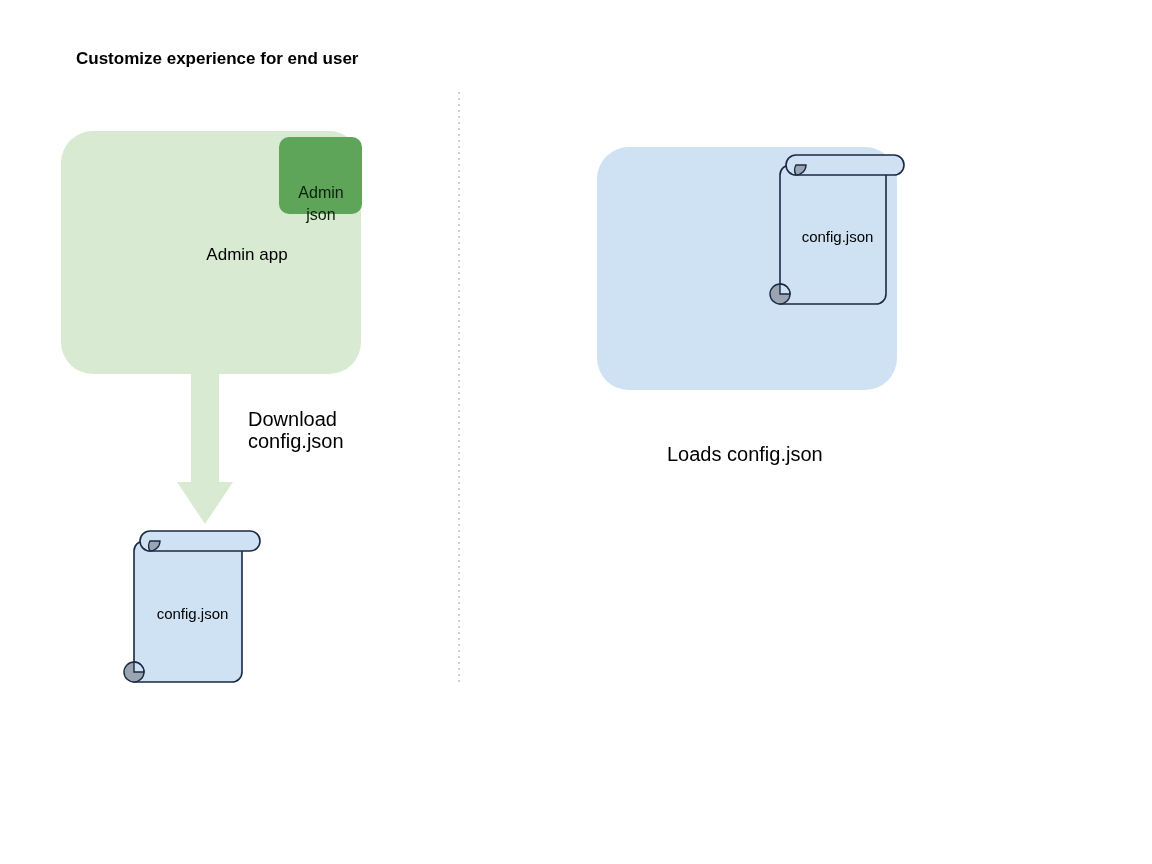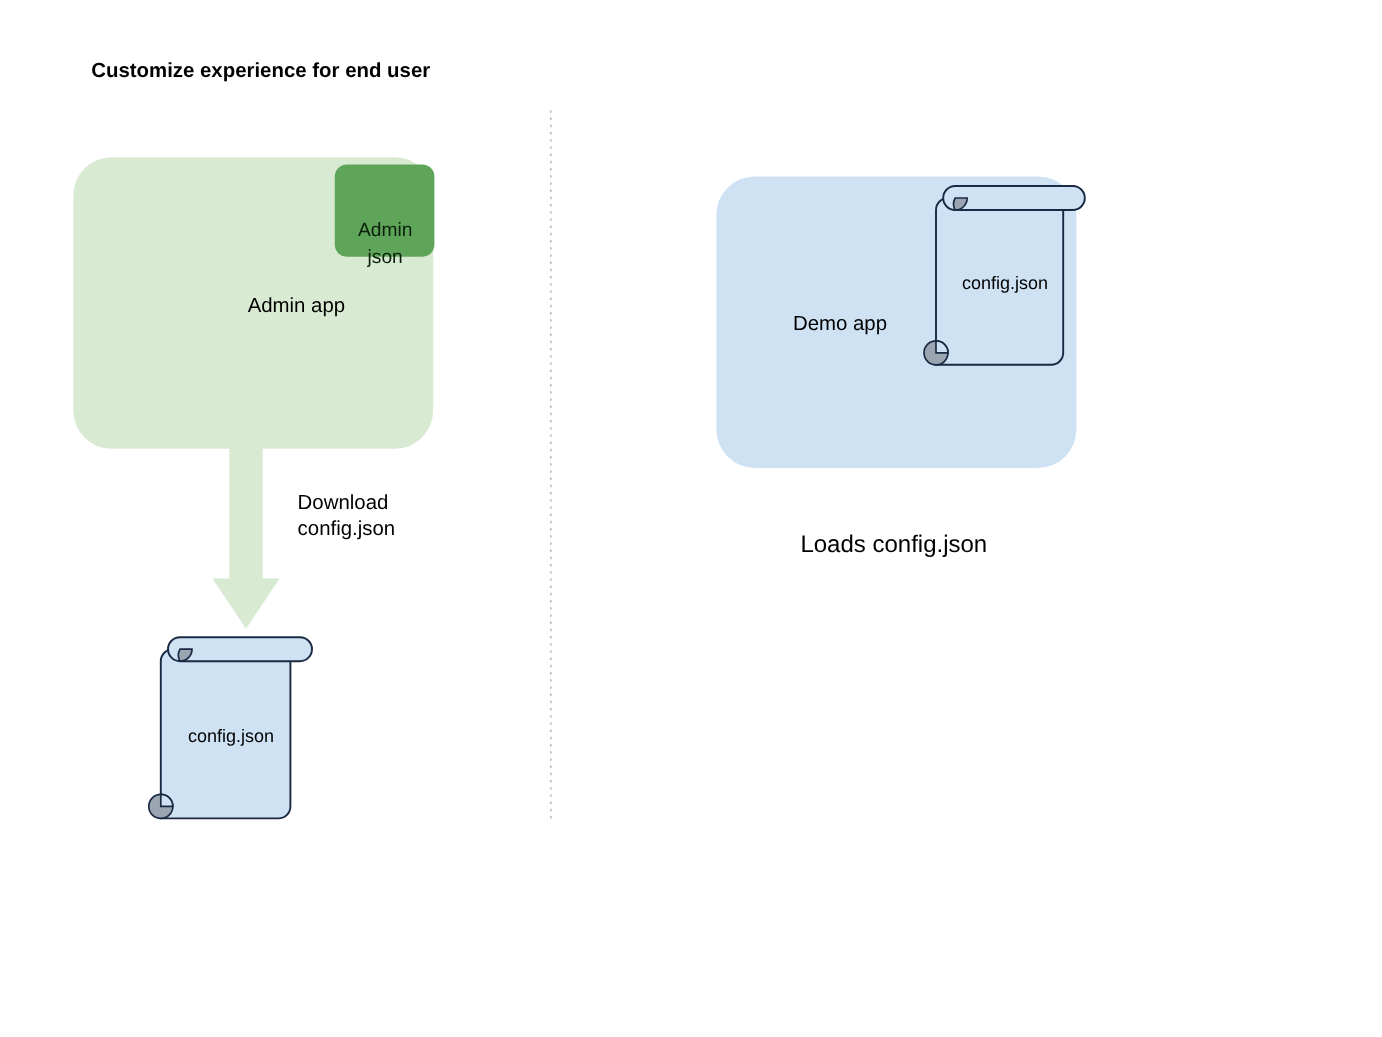--- a/index.html
+++ b/index.html
@@ -68,21 +68,21 @@
     color: #000000;
   }
   #doc-label-left  { left: 135px; top: 604px; width: 115px; }
   #doc-label-right { left: 780px; top: 227px; width: 115px; }
 
   .edge-label {
     position: absolute;
     left: 248px;
     top: 408px;
     width: 160px;
-    font-size: 17px;
+    font-size: 20px;
     line-height: 22px;
     text-align: left;
     color: #000000;
   }
   .edge-label div { white-space: nowrap; }
 
   .caption {
     position: absolute;
     left: 627px;
     top: 443px;
@@ -165,19 +165,18 @@
 
   <div class="node-label" id="admin-app-label">Admin app</div>
 
   <div class="edge-label">
     <div>Download</div>
     <div>config.json</div>
   </div>
 
   <div class="doc-label" id="doc-label-left">config.json</div>
 
-  <div class="node-label" id="demo-app-label">Demo app</div>
 
   <div class="doc-label" id="doc-label-right">config.json</div>
 
   <div class="caption">Loads config.json</div>
 
 </div>
 
 </body></html>

